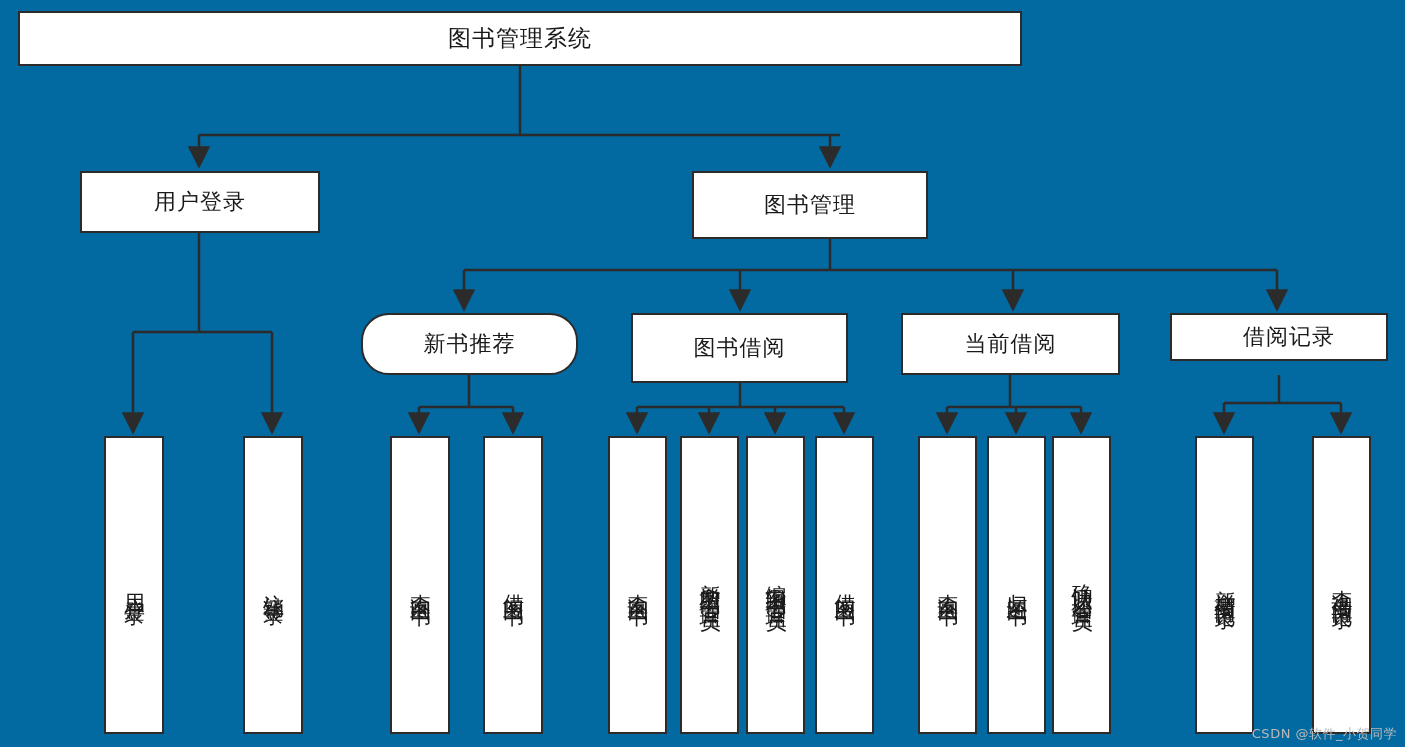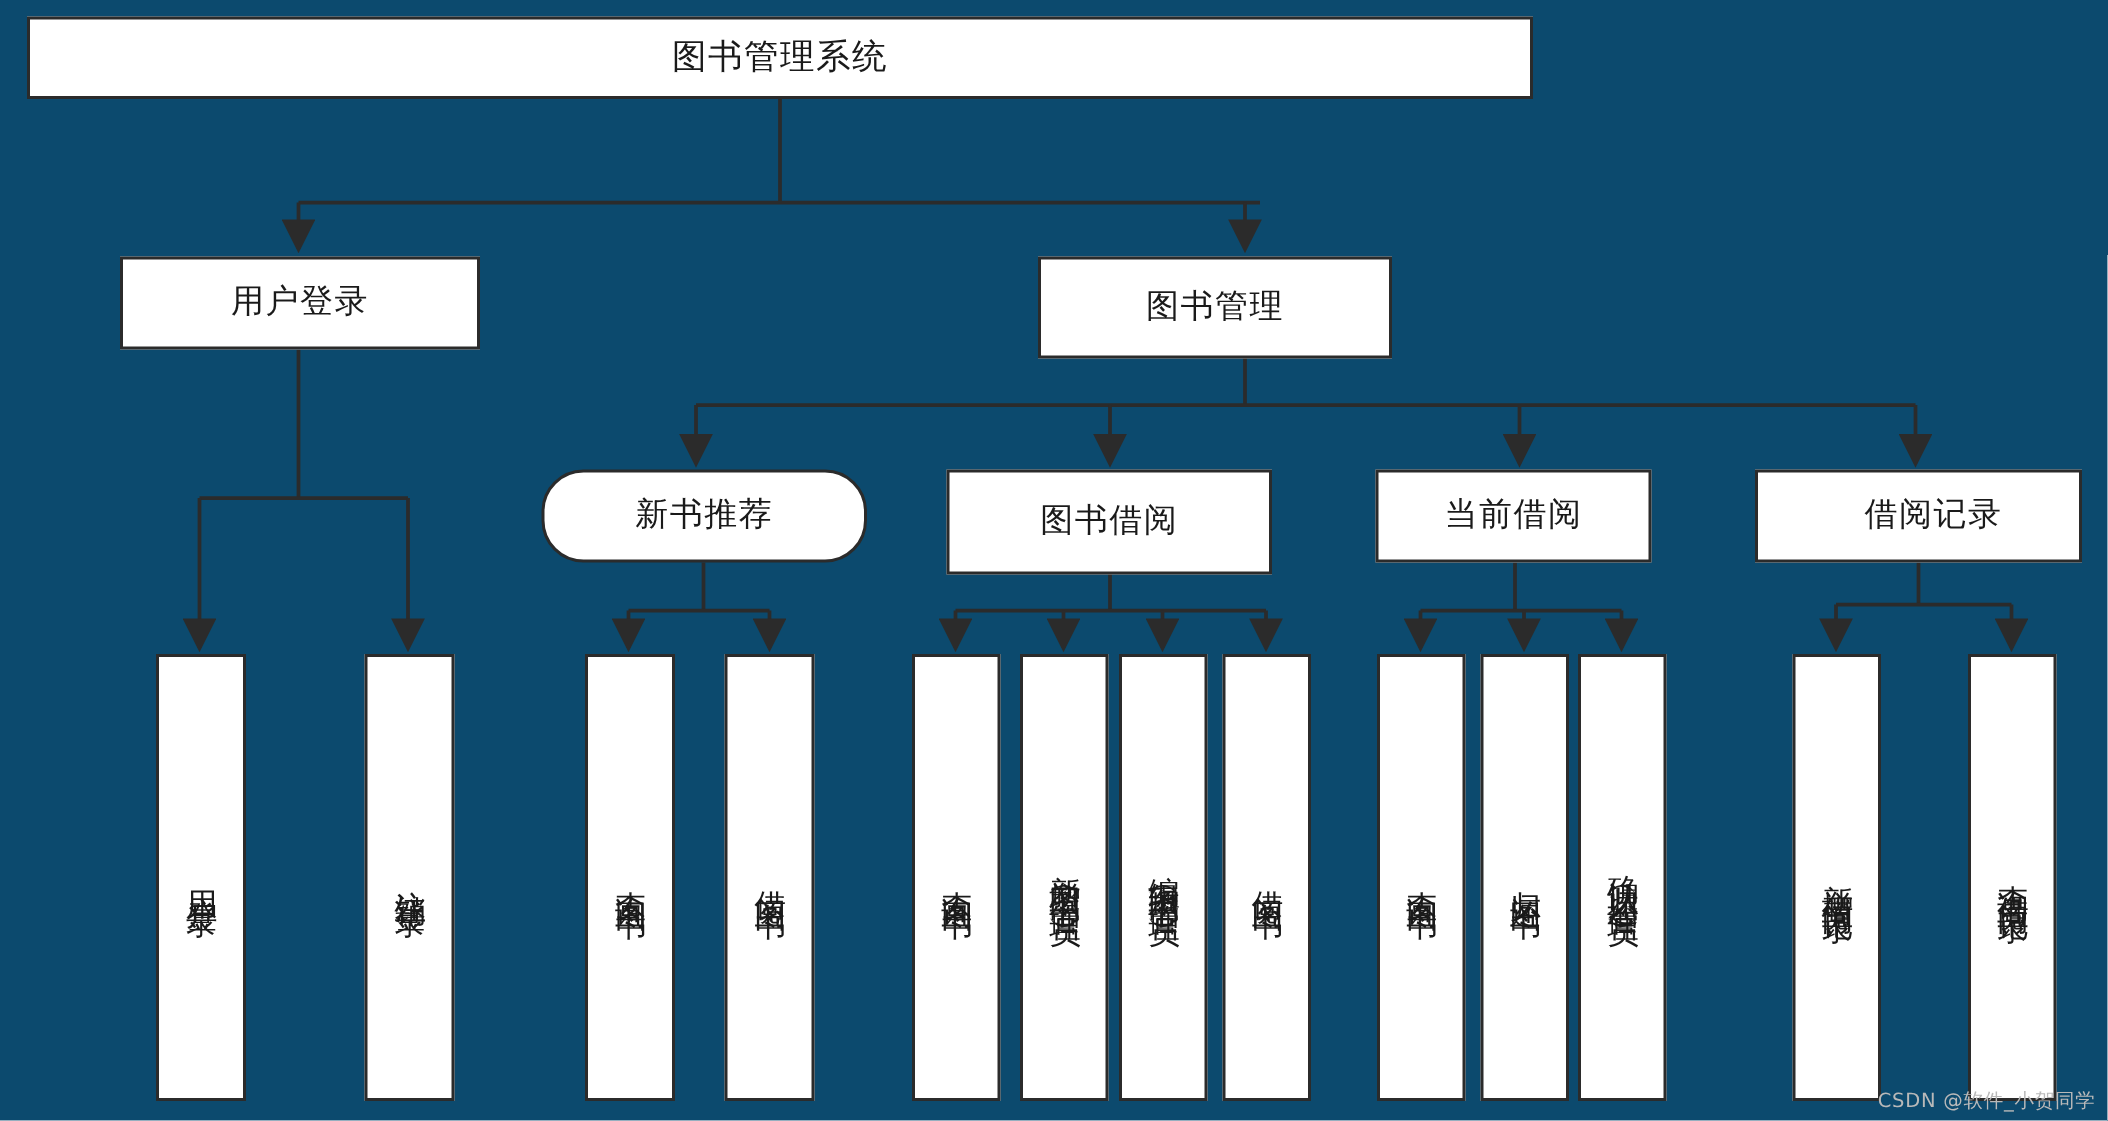--- a/index.html
+++ b/index.html
@@ -7,21 +7,21 @@
     padding: 0;
     background: #ffffff;
   }
   body {
     font-family: "DejaVu Sans", "Liberation Sans", sans-serif;
   }
   #canvas {
     position: relative;
     width: 1405px;
     height: 747px;
-    background: #0c4a6e;
+    background: #0369a1;
     overflow: hidden;
   }
   #wires {
     position: absolute;
     left: 0;
     top: 0;
     width: 1405px;
     height: 747px;
   }
   .node {
@@ -125,22 +125,22 @@
     </g>
   </svg>
 
   <div class="node h root" style="left:18px; top:11px; width:1004px; height:55px;">图书管理系统</div>
 
   <div class="node h" style="left:80px; top:171px; width:240px; height:62px;">用户登录</div>
   <div class="node h" style="left:692px; top:171px; width:236px; height:68px;">图书管理</div>
 
   <div class="node h" style="left:361px; top:313px; width:217px; height:62px;border-radius:28px;">新书推荐</div>
   <div class="node h" style="left:631px; top:313px; width:217px; height:70px;">图书借阅</div>
-  <div class="node h" style="left:901px; top:313px; width:184px; height:62px;margin-left:16px;">当前借阅</div>
-  <div class="node h" style="left:1170px; top:313px; width:218px; height:62px;padding-left:20px;">借阅记录</div>
+  <div class="node h" style="left:901px; top:313px; width:219px; height:62px;">当前借阅</div>
+  <div class="node h" style="left:1170px; top:313px; width:218px; height:48px;padding-left:20px;">借阅记录</div>
 
   <div class="node v" style="left:104px; top:436px; width:60px; height:298px;">
     <span class="vlabel">用户登录</span>
   </div>
   <div class="node v" style="left:243px; top:436px; width:60px; height:298px;">
     <span class="vlabel">注销登录</span>
   </div>
 
   <div class="node v" style="left:390px; top:436px; width:60px; height:298px;">
     <span class="vlabel">查询图书</span>

